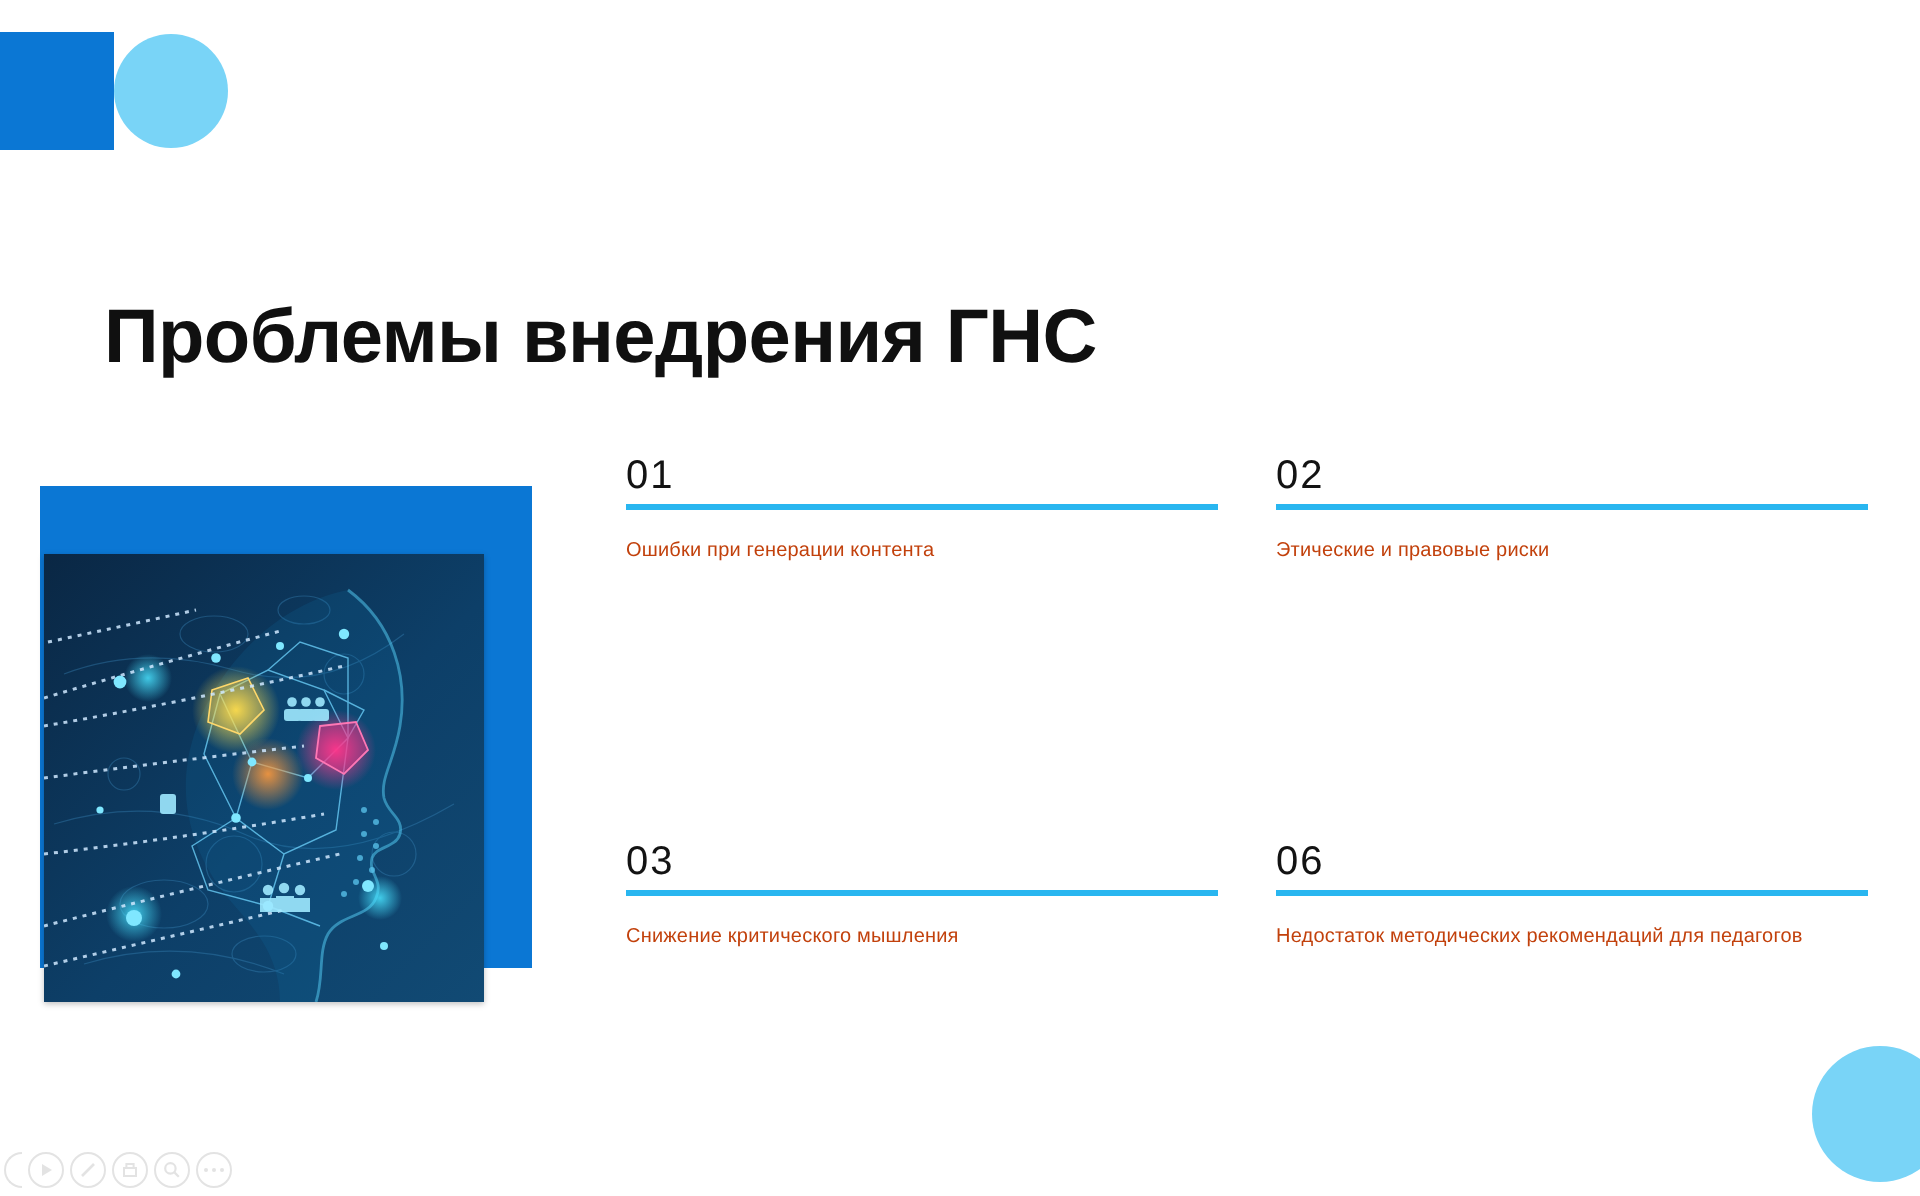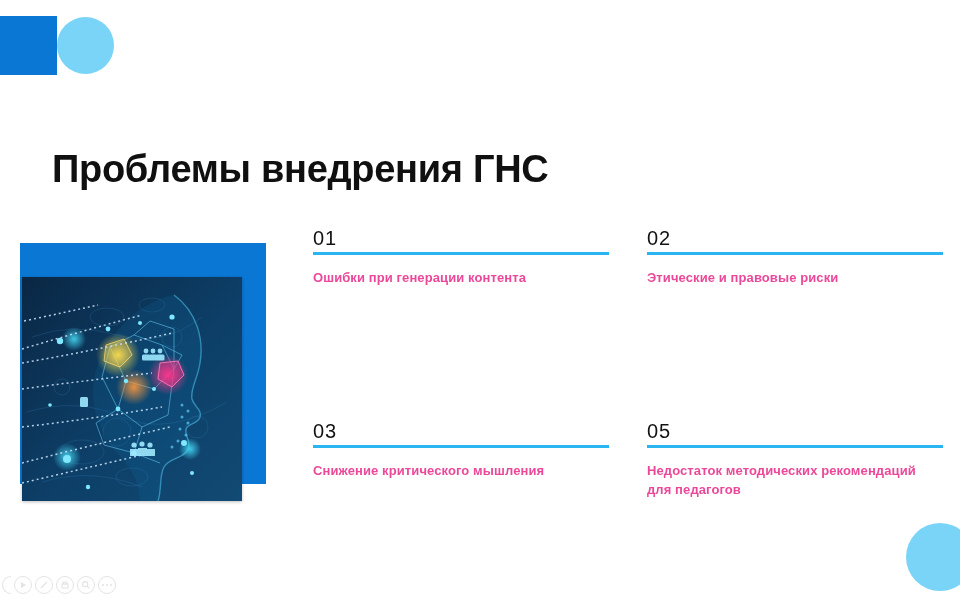--- a/index.html
+++ b/index.html
@@ -72,45 +72,45 @@
     background:#071d35;
     box-shadow:0 1px 3px rgba(0,0,0,.25);
   }
   .img-photo svg { display:block; width:220px; height:224px; }
 
   
   .items { position:absolute; left:313px; top:228px; width:625px; }
 
   .item { position:absolute; width:296px; }
   .item.c0 { left:0px; }
-  .item.c1 { left:334px; }
+  .item.c1 { left:325px; }
   .item.r0 { top:0px; }
   .item.r1 { top:165px;margin-top:28px; }
 
   .item-num {
     font-size:20px;
     font-weight:400;
     letter-spacing:1px;
     color:#131313;
     line-height:1;
     padding-bottom:4px;
   }
 
   .item-rule {
     width:296px;
     height:3px;
     background:#29b6f0;
     margin-bottom:14px;
   }
 
   .item-text {
-    font-size:13px;
-    font-weight:bold;
+    font-size:10px;
+    font-weight:normal;
     line-height:1.45;
-    color:#ec4899;
+    color:#c2410c;
     letter-spacing:0.1px;
     max-width:290px;
   }
 
   
   .viewer-toolbar {
     position:absolute;
     left:2px; bottom:4px;
     display:flex;
     align-items:center;
@@ -296,21 +296,21 @@
       <div class="item-text">Этические и правовые риски</div>
     </div>
 
     <div class="item c0 r1">
       <div class="item-num">03</div>
       <div class="item-rule"></div>
       <div class="item-text">Снижение критического мышления</div>
     </div>
 
     <div class="item c1 r1">
-      <div class="item-num">05</div>
+      <div class="item-num">06</div>
       <div class="item-rule"></div>
       <div class="item-text">Недостаток методических рекомендаций для педагогов</div>
     </div>
 
   </div>
 
   <div class="viewer-toolbar">
     <div class="vt-btn clipped"></div>
     <div class="vt-btn">
       <svg width="8" height="8" viewBox="0 0 8 8">

